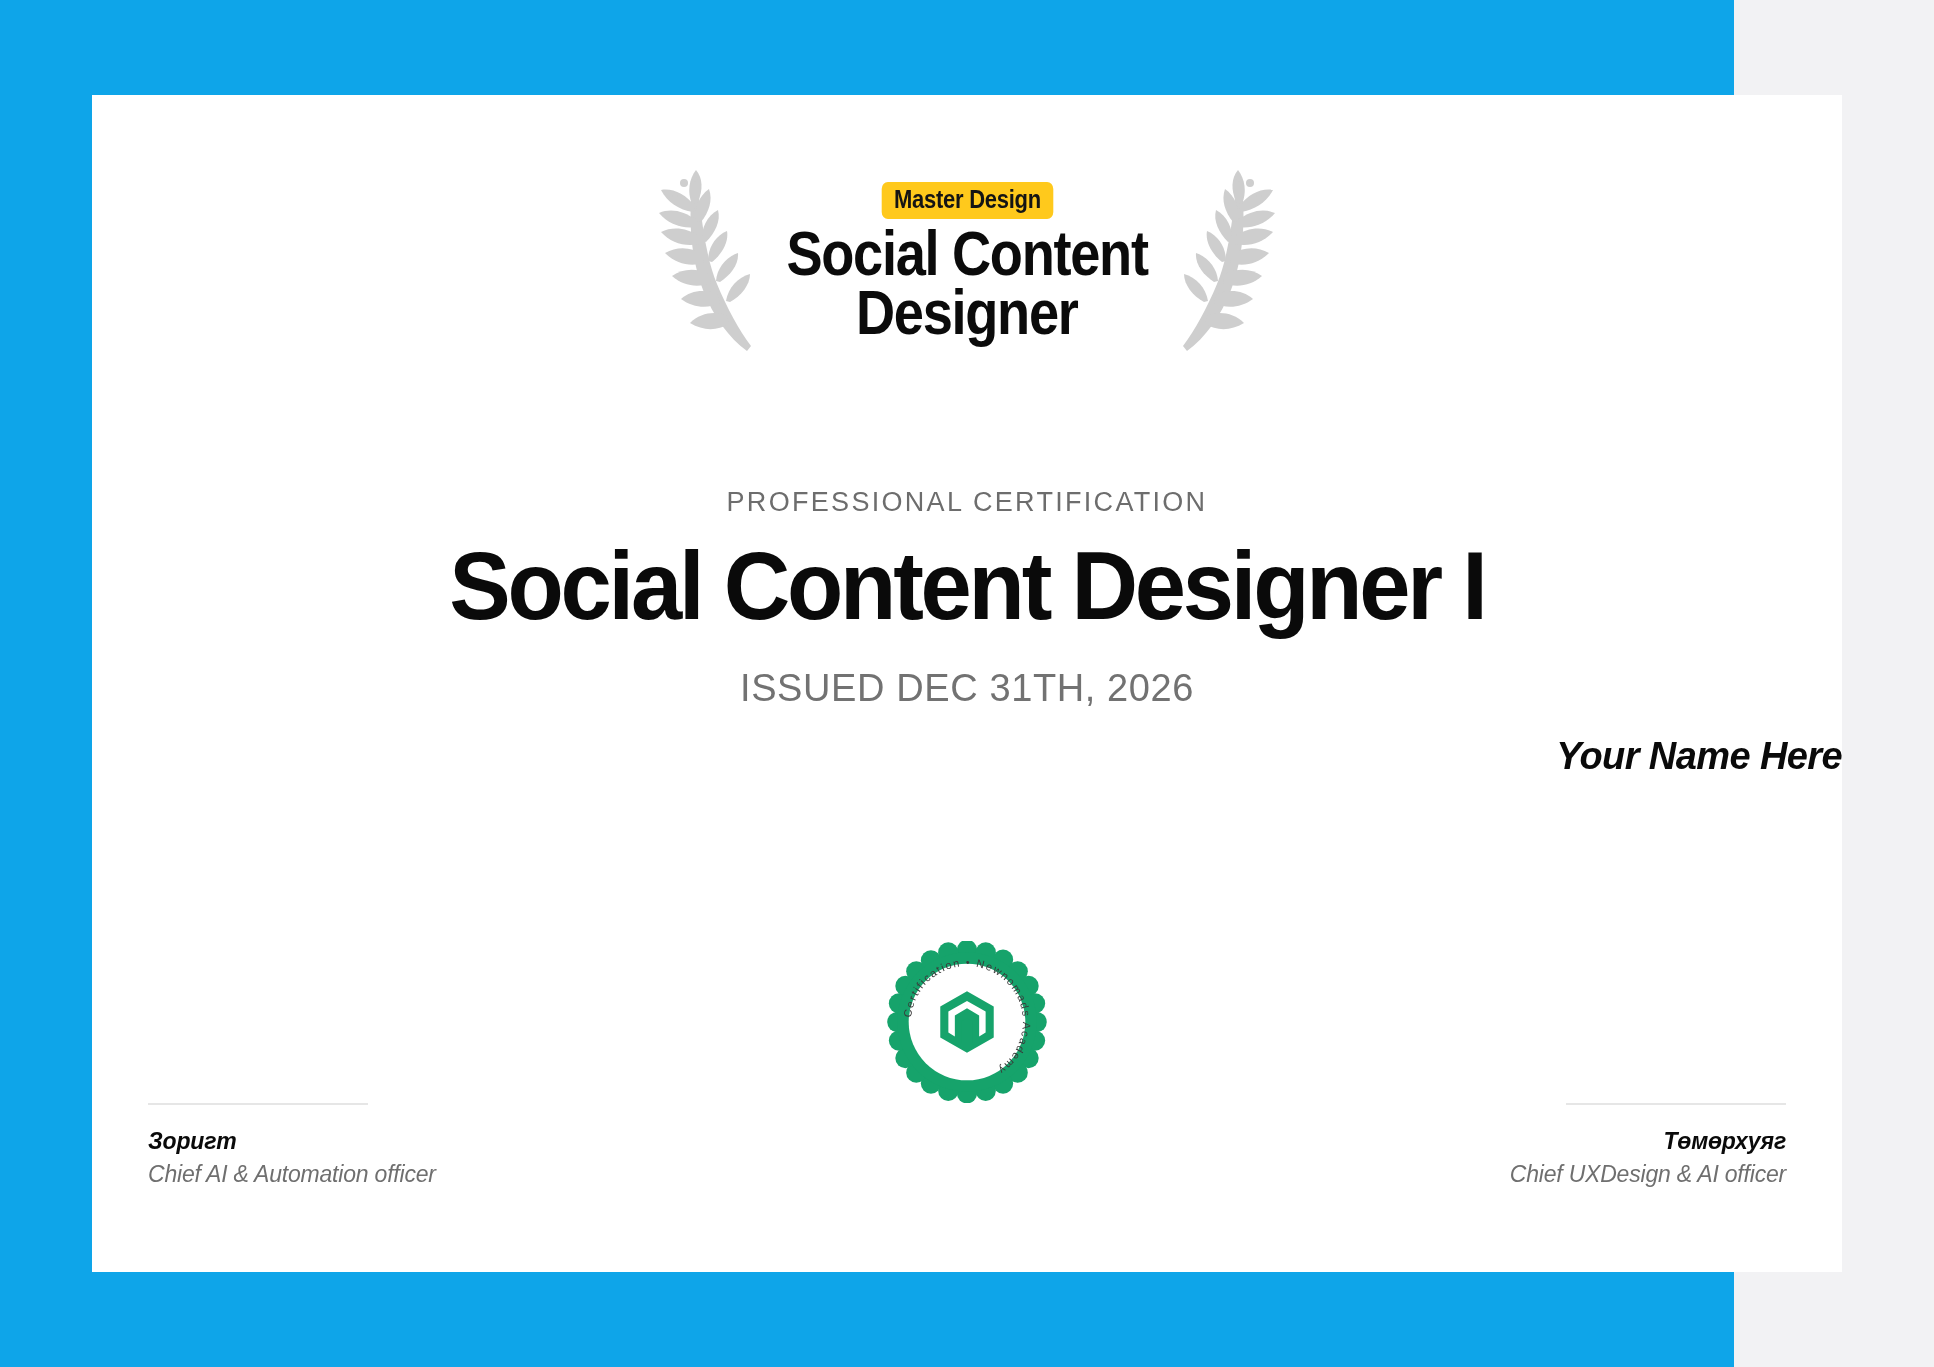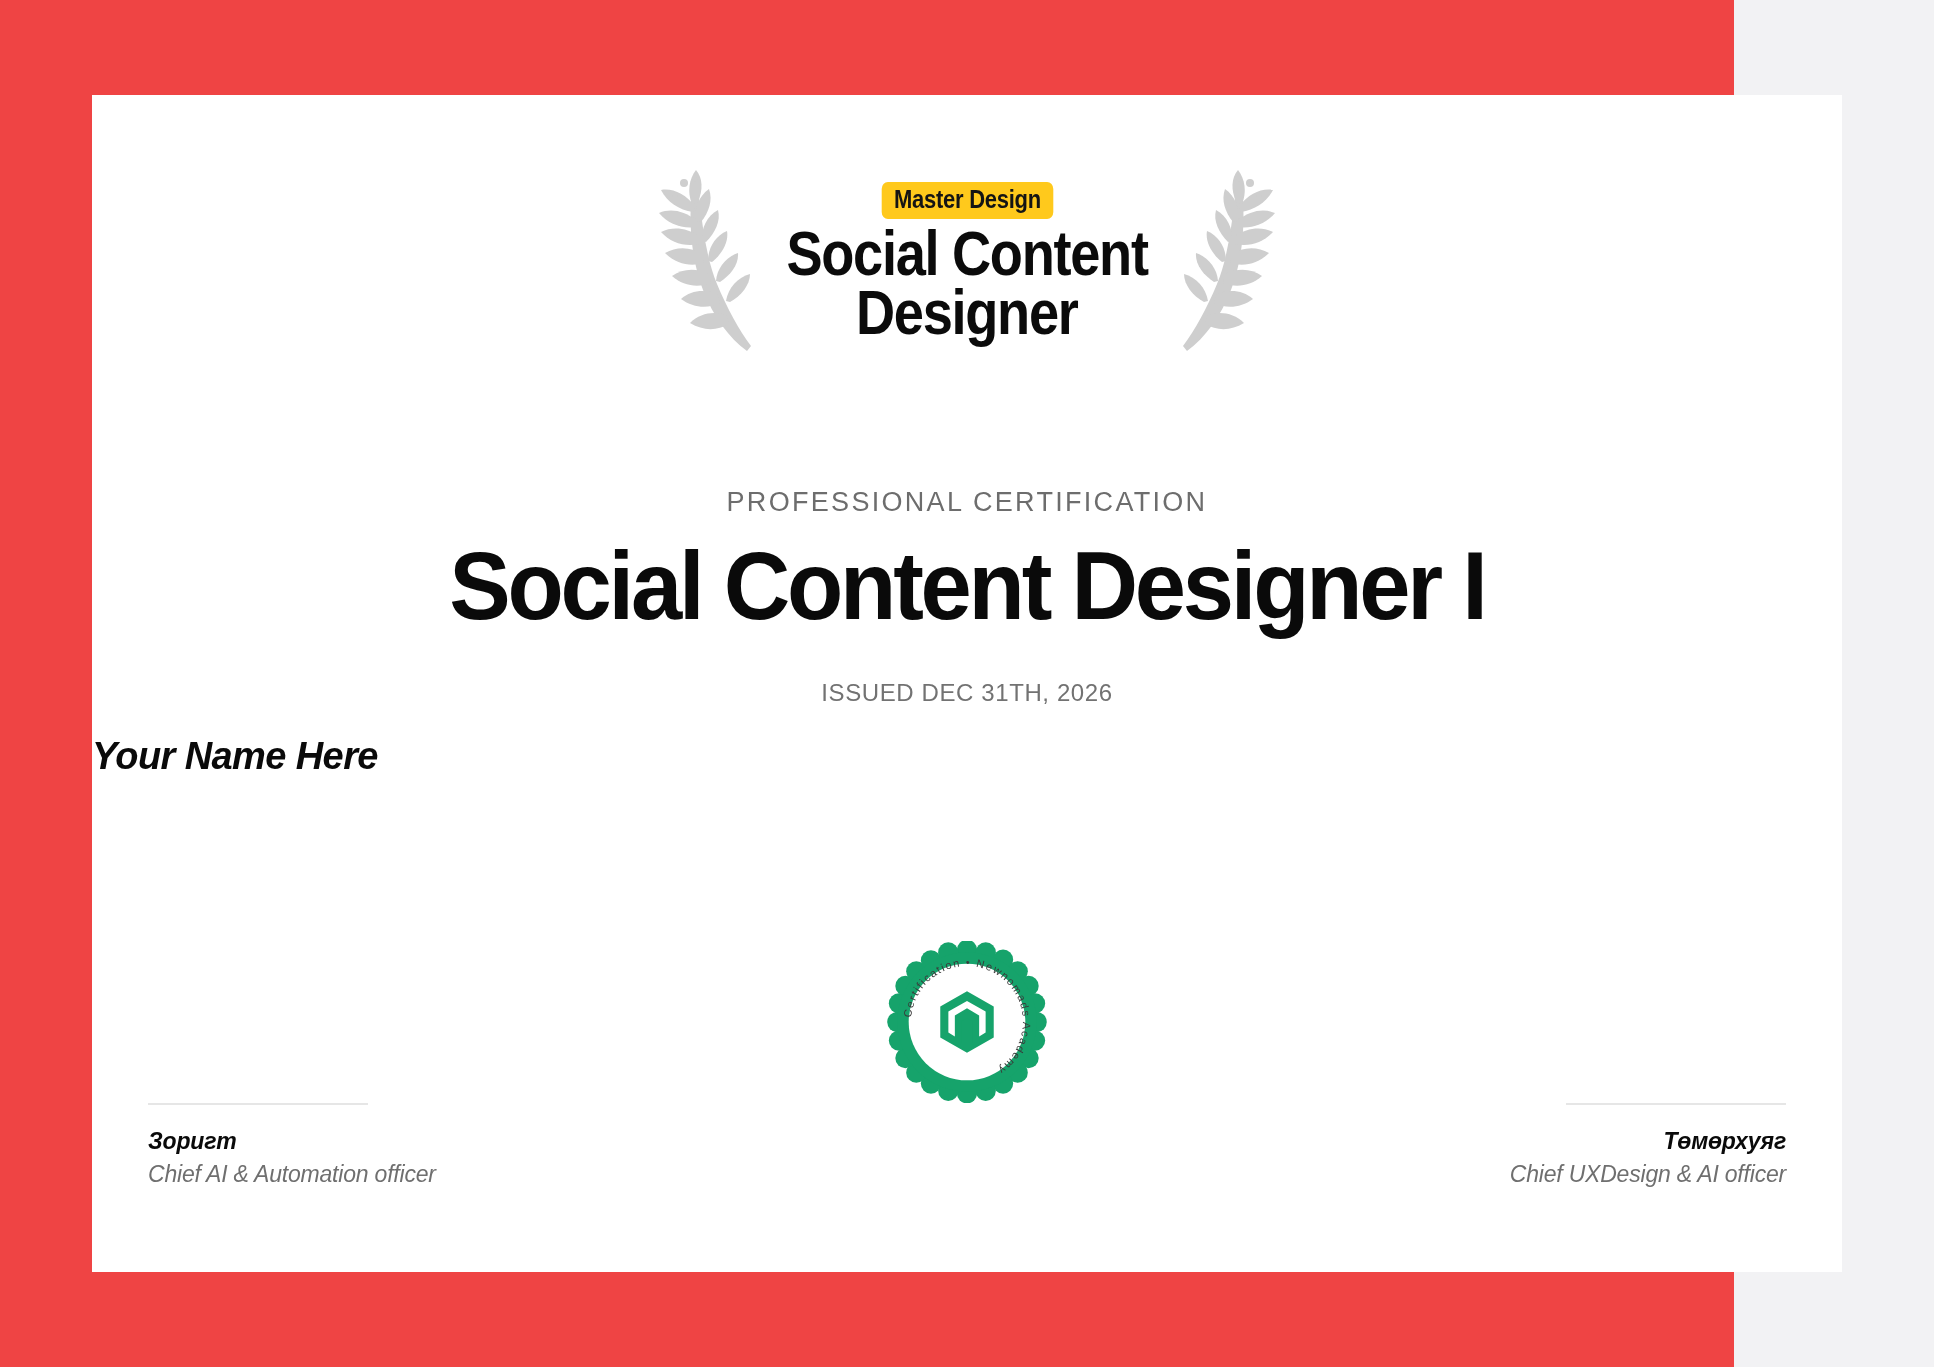--- a/index.html
+++ b/index.html
@@ -11,21 +11,21 @@
     height: 1367px;
     background: #f2f2f4;
     font-family: "Liberation Sans", sans-serif;
     overflow: hidden;
   }
 
   #certificate-page {
     position: relative;
     width: 1734px;
     height: 1367px;
-    background: #ef4444;
+    background: #0ea5e9;
   }
 
   #certificate-card {
     position: absolute;
     left: 92px;
     top: 95px;
     width: 1750px;
     height: 1177px;
     background: #ffffff;
     box-sizing: border-box;
@@ -104,33 +104,33 @@
     color: #0a0a0a;
     font-size: 97px;
     font-weight: bold;
     letter-spacing: -3.4px;
     line-height: 1.05;
     transform: scaleX(0.95);
   }
 
   .issued-date {
     position: absolute;
-    left: 0; top: 584px;
+    left: 0; top: 572px;
     width: 100%;
     text-align: center;
     color: #727272;
-    font-size: 24px;
+    font-size: 38px;
     letter-spacing: 0.6px;
   }
 
   .recipient-name {
     position: absolute;
     left: 0; top: 640px;
     width: 100%;
-    text-align: left;
+    text-align: right;
     color: #0a0a0a;
     font-size: 38px;
     font-weight: bold;
     font-style: italic;
     letter-spacing: -0.6px;
   }
 
   .body-copy {
     position: absolute;
     left: 0; top: 708px;

